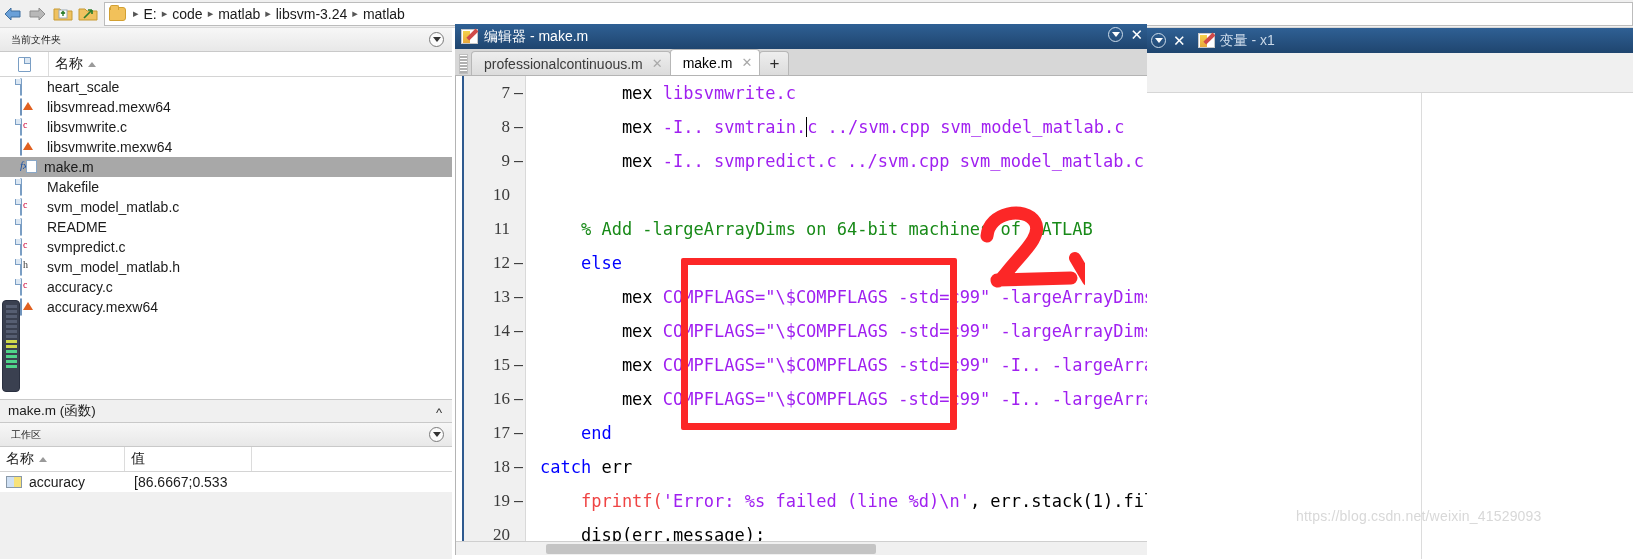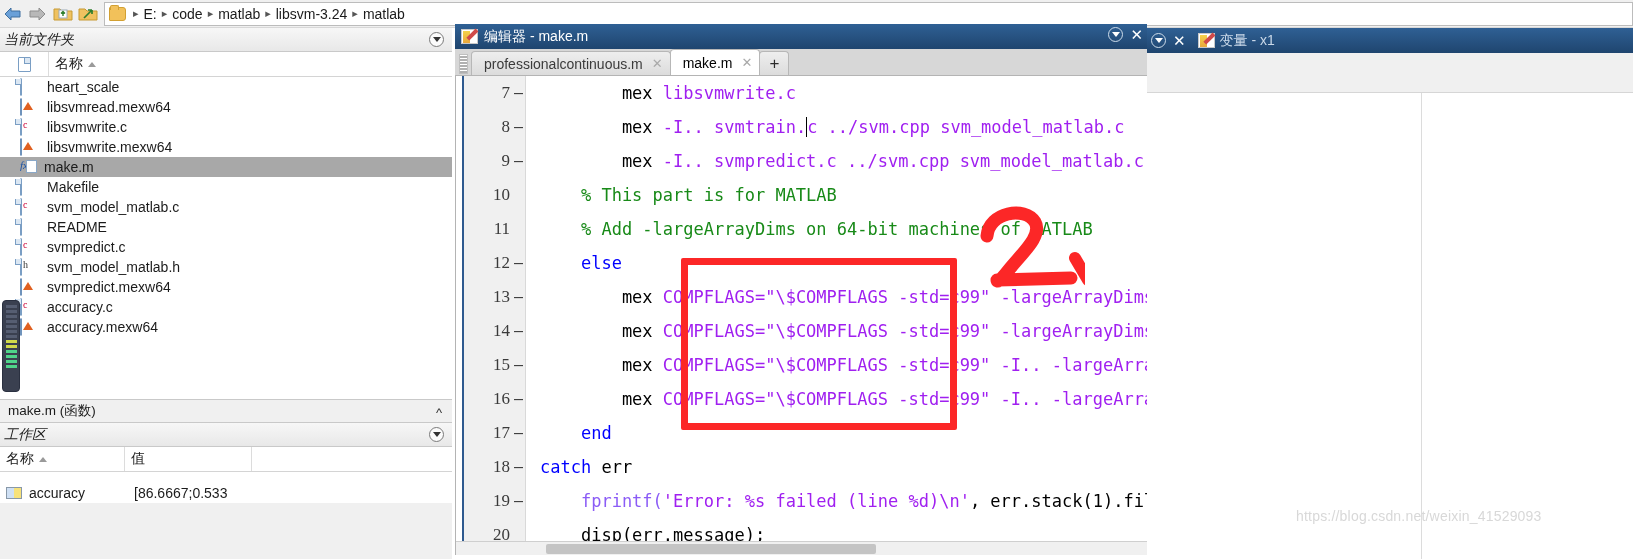--- a/index.html
+++ b/index.html
@@ -31,21 +31,21 @@
   .foldericon:before {
     content:""; position:absolute; left:0; top:-3px; width:7px; height:4px;
     background:#f2c15a; border:1px solid #d2a032; border-bottom:none; border-radius:2px 2px 0 0;
   }
 
   
   .leftcol { position: absolute; left: 0; top: 28px; width: 452px; height: 531px; background: #f0f0f0; }
   .panelhdr {
     height: 24px; background: linear-gradient(#f7f7f7,#e8e8e8);
     border-bottom: 1px solid #c9c9c9; display: flex; align-items: center;
-    padding-left: 4px; font-size: 14px; color: #1b1b1b; position: relative; font-style: italic;
+    padding-left: 11px; font-size: 10px; color: #1b1b1b; position: relative;
   }
   .panelhdr .dropcircle {
     position: absolute; right: 8px; top: 4px; width: 15px; height: 15px;
     border: 1px solid #7a7a7a; border-radius: 50%; background: #fbfbfb;
     display: flex; align-items: center; justify-content: center;
   }
   .panelhdr .dropcircle i {
     width: 0; height: 0; border-left: 4px solid transparent; border-right: 4px solid transparent;
     border-top: 5px solid #333; display: block;
   }
@@ -98,21 +98,21 @@
     height: 24px; background: #f0f0f0; border-top: 1px solid #c9c9c9; border-bottom: 1px solid #c9c9c9;
     display: flex; align-items: center; padding-left: 8px; font-size: 13.5px; color: #1b1b1b; position: relative;
   }
   .funcbar .chev { position:absolute; right:10px; top:5px; font-size:13px; color:#333; }
   .wstable { background:#fff; }
   .wshdr { height: 25px; display: flex; border-bottom: 1px solid #d4d4d4; }
   .wshdr .cell {
     font-size: 14px; color:#1b1b1b; display:flex; align-items:center; padding-left:6px;
     border-right: 1px solid #dcdcdc; height:100%;
   }
-  .wsrow { height: 20px; display:flex; align-items:center; font-size:14px; color:#1b1b1b; overflow:hidden;margin-top:11px; }
+  .wsrow { height: 20px; display:flex; align-items:center; font-size:14px; color:#1b1b1b; overflow:hidden; }
   .wsvaricon {
     width:16px; height:12px; margin-left:6px; margin-right:7px; flex:0 0 auto;
     background: linear-gradient(to right, #cfe0f4 50%, #f7e27a 50%); border:1px solid #8898a8;
   }
   
   .memwidget {
     position:absolute; left:2px; top:272px; width:18px; height:92px;
     background:#3a4050; border:1px solid #2a3040; border-radius:4px;
     display:flex; flex-direction:column; align-items:center; padding-top:4px; gap:2px;
   }
@@ -305,24 +305,20 @@
         </div>
       <div class="filerow">
           <span class="ficon"><span class="doc c"></span></span>
           <span>svmpredict.c</span>
         </div>
       <div class="filerow">
           <span class="ficon"><span class="doc h"></span></span>
           <span>svm_model_matlab.h</span>
         </div>
       <div class="filerow">
-          <span class="ficon"><span class="mexico"></span></span>
-          <span>svmpredict.mexw64</span>
-        </div>
-      <div class="filerow">
           <span class="ficon"><span class="doc c"></span></span>
           <span>accuracy.c</span>
         </div>
       <div class="filerow">
           <span class="ficon"><span class="mexico"></span></span>
           <span>accuracy.mexw64</span>
         </div>
     </div>
     <div class="funcbar">
       <span>make.m  (函数)</span>
@@ -394,30 +390,30 @@
       </div>
     </div>
     <div class="codearea">
       <div class="gutterline"></div>
       <div class="lnums"></div>
 
       <div class="codelines" id="codelines">
           <div class="cline" style="top: 0px;"><span class="num">7</span><span class="dash">—</span><span class="code"><span style="color: rgb(0, 0, 0);">        mex </span><span style="color: rgb(160, 32, 240);">libsvmwrite.c</span></span></div>
           <div class="cline" style="top: 34px;"><span class="num">8</span><span class="dash">—</span><span class="code"><span style="color: rgb(0, 0, 0);">        mex </span><span style="color: rgb(160, 32, 240);">-I.. svmtrain.</span><span class="caret"></span><span style="color: rgb(160, 32, 240);">c ../svm.cpp svm_model_matlab.c</span></span></div>
           <div class="cline" style="top: 68px;"><span class="num">9</span><span class="dash">—</span><span class="code"><span style="color: rgb(0, 0, 0);">        mex </span><span style="color: rgb(160, 32, 240);">-I.. svmpredict.c ../svm.cpp svm_model_matlab.c</span></span></div>
-          <div class="cline" style="top: 102px;"><span class="num">10</span><span class="code"><span style="color: rgb(24, 138, 24);">    % This part is for MATLAB</span></span></div>
+          <div class="cline" style="top: 102px;"><span class="num">10</span></div>
           <div class="cline" style="top: 136px;"><span class="num">11</span><span class="code"><span style="color: rgb(24, 138, 24);">    % Add -largeArrayDims on 64-bit machines of MATLAB</span></span></div>
           <div class="cline" style="top: 170px;"><span class="num">12</span><span class="dash">—</span><span class="code"><span style="color: rgb(0, 0, 0);">    </span><span style="color: rgb(0, 0, 255);">else</span></span></div>
           <div class="cline" style="top: 204px;"><span class="num">13</span><span class="dash">—</span><span class="code"><span style="color: rgb(0, 0, 0);">        mex </span><span style="color: rgb(160, 32, 240);">COMPFLAGS="\$COMPFLAGS -std=c99" -largeArrayDims libsvmread.c</span></span></div>
           <div class="cline" style="top: 238px;"><span class="num">14</span><span class="dash">—</span><span class="code"><span style="color: rgb(0, 0, 0);">        mex </span><span style="color: rgb(160, 32, 240);">COMPFLAGS="\$COMPFLAGS -std=c99" -largeArrayDims libsvmwrite.c</span></span></div>
           <div class="cline" style="top: 272px;"><span class="num">15</span><span class="dash">—</span><span class="code"><span style="color: rgb(0, 0, 0);">        mex </span><span style="color: rgb(160, 32, 240);">COMPFLAGS="\$COMPFLAGS -std=c99" -I.. -largeArrayDims svmtrain.c ../svm.cpp</span></span></div>
           <div class="cline" style="top: 306px;"><span class="num">16</span><span class="dash">—</span><span class="code"><span style="color: rgb(0, 0, 0);">        mex </span><span style="color: rgb(160, 32, 240);">COMPFLAGS="\$COMPFLAGS -std=c99" -I.. -largeArrayDims svmpredict.c ../svm.cpp</span></span></div>
           <div class="cline" style="top: 340px;"><span class="num">17</span><span class="dash">—</span><span class="code"><span style="color: rgb(0, 0, 0);">    </span><span style="color: rgb(0, 0, 255);">end</span></span></div>
           <div class="cline" style="top: 374px;"><span class="num">18</span><span class="dash">—</span><span class="code"><span style="color: rgb(0, 0, 0);"></span><span style="color: rgb(0, 0, 255);">catch</span><span style="color: rgb(0, 0, 0);"> err</span></span></div>
-          <div class="cline" style="top: 408px;"><span class="num">19</span><span class="dash">—</span><span class="code"><span style="color: #8b5cf6;">    fprintf(</span><span style="color: rgb(160, 32, 240);">'Error: %s failed (line %d)\n'</span><span style="color: rgb(0, 0, 0);">, err.stack(1).file, err.stack(1)</span></span></div>
+          <div class="cline" style="top: 408px;"><span class="num">19</span><span class="dash">—</span><span class="code"><span style="color: #ef4444;">    fprintf(</span><span style="color: rgb(160, 32, 240);">'Error: %s failed (line %d)\n'</span><span style="color: rgb(0, 0, 0);">, err.stack(1).file, err.stack(1)</span></span></div>
           <div class="cline" style="top: 442px;"><span class="num">20</span><span class="code"><span style="color: rgb(0, 0, 0);">    disp(err.message);</span></span></div>
         </div>
       <div class="hscroll">
         <div class="thumb"></div>
       </div>
     </div>
   </div>
 
   <div class="rightwin">
     <div class="rtitle">

